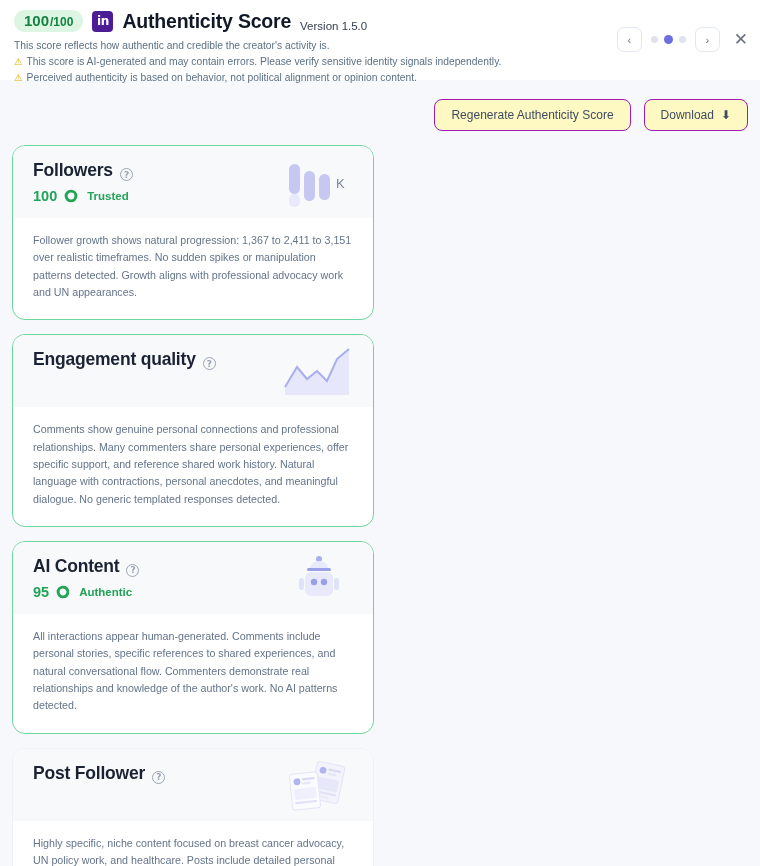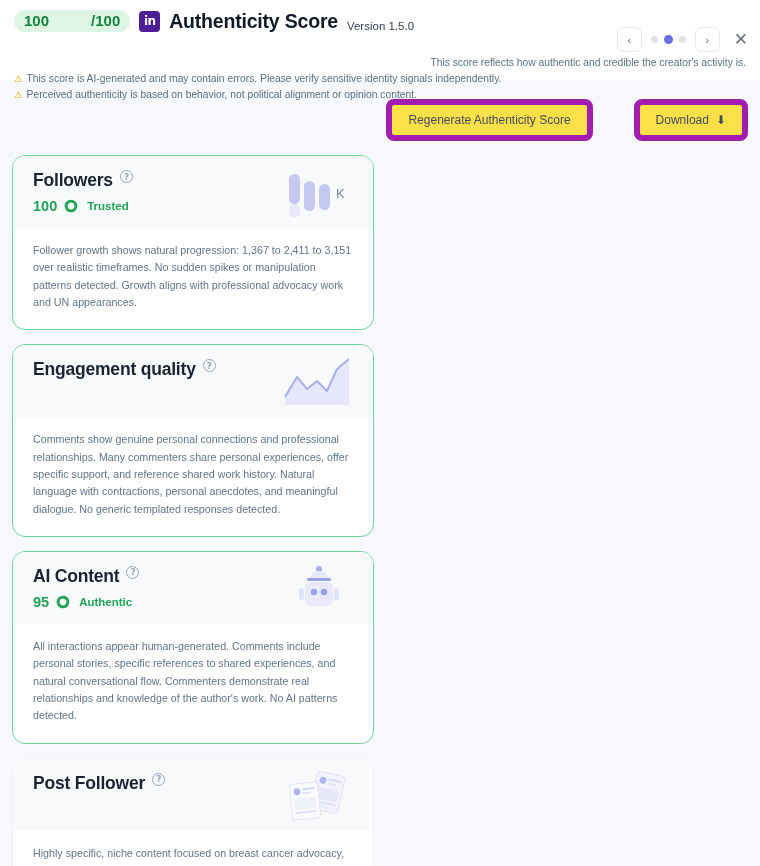--- a/index.html
+++ b/index.html
@@ -24,33 +24,33 @@
     border-radius: 13px;
     padding: 3px 10px 4px 10px;
     color: #13833f;
     font-weight: 700;
     font-size: 15px;
     line-height: 1;
     display: flex;
     align-items: baseline;
     gap: 1px;
   }
-  .score-pill .denom { font-size: 15px; font-weight: 700; margin-left: 41px; }
+  .score-pill .denom { font-size: 12px; font-weight: 700; }
   .li-icon {
     width: 21px; height: 21px; background: #4c1d95;
     border-radius: 4px; color: #fff;
     font-size: 12px; font-weight: 700;
     display: flex; align-items: center; justify-content: center;
     font-family: "DejaVu Sans", sans-serif;
     letter-spacing: -0.5px;
   }
   .hdr-title { font-size: 19.5px; font-weight: 600; color: #111827; letter-spacing: -0.2px; text-align: center; }
   .hdr-version { font-size: 11.5px; color: #374151; font-weight: 400; align-self: flex-end; padding-bottom: 2px; }
 
-  .hdr-sub { font-size: 10.3px; color: #5b7083; margin-top: 22px; line-height: 1.45; text-align: right; }
+  .hdr-sub { font-size: 10.3px; color: #5b7083; margin-top: 5px; line-height: 1.45; }
   .hdr-warn { font-size: 10.3px; color: #5b7083; line-height: 1.55; display: flex; align-items: flex-start; gap: 4px; }
   .warn-ico { color: #eab308; font-size: 9.5px; line-height: 1.6; }
 
   .hdr-ctrls {
     position: absolute; right: 12px; top: 27px;
     display: flex; align-items: center; gap: 14px;
   }
   .pager { display: flex; align-items: center; gap: 7px; }
   .pg-btn {
     width: 25px; height: 25px; border: 1px solid #e3e7ee; border-radius: 7px;
@@ -59,43 +59,43 @@
   }
   .dots { display: flex; align-items: center; gap: 6px; padding: 0 2px; }
   .dot { width: 7px; height: 7px; border-radius: 50%; background: #dfe3ea; cursor: pointer; }
   .dot.active { width: 9px; height: 9px; background: #6b6fe0; }
   .close-btn { color: #6b7280; font-size: 17px; cursor: pointer; line-height: 1; font-weight: 400; }
 
   
   .body { padding: 0 12px; }
   .actions { display: flex; justify-content: flex-end; gap: 13px; padding: 19px 0 14px 0; }
   .btn {
-    background: #fde047; border: 6px solid #a21caf; border-radius: 8px;
+    background: #fef9c3; border: 1px solid #a21caf; border-radius: 8px;
     padding: 8px 16px; font-size: 12px; color: #3f4c5f; cursor: pointer;
-    display: flex; align-items: center; gap: 7px; margin-left: 28px;
+    display: flex; align-items: center; gap: 7px;
   }
   .dl-ico { font-size: 12px; }
 
   .grid { display: flex; flex-wrap: wrap; gap: 14px; }
   .card {
     width: 362px;
     background: #fff;
     border-radius: 13px;
     overflow: hidden;
     border: 1px solid transparent;
   }
   .card.hl { border-color: #6ed69a; }
   .card.plain { border-color: #eef1f6; }
   .card-head {
     background: #f7f9fb;
     padding: 14px 16px 12px 20px;
     position: relative;
     min-height: 72px;
   }
-  .card-title { font-size: 17.5px; font-weight: 700; color: #1a2233; display: flex; align-items: flex-start; gap: 7px; letter-spacing: -0.2px; }
+  .card-title { font-size: 17.5px; font-weight: 700; color: #1a2233; display: flex; align-items: flex-end; gap: 7px; letter-spacing: -0.2px; }
   .q-ico {
     width: 13px; height: 13px; border: 1.3px solid #9aa5b4; border-radius: 50%;
     color: #9aa5b4; font-size: 9px; display: inline-flex;
     align-items: center; justify-content: center; cursor: pointer;
     font-family: "DejaVu Sans", sans-serif;
   }
   .card-score { display: flex; align-items: center; gap: 7px; margin-top: 7px; }
   .sc-num { font-size: 14.5px; font-weight: 600; color: #22a356; }
   .sc-label { font-size: 11.5px; font-weight: 600; color: #22a356; margin-left: 2px; }
   .ring { width: 14px; height: 14px; flex: none; }

